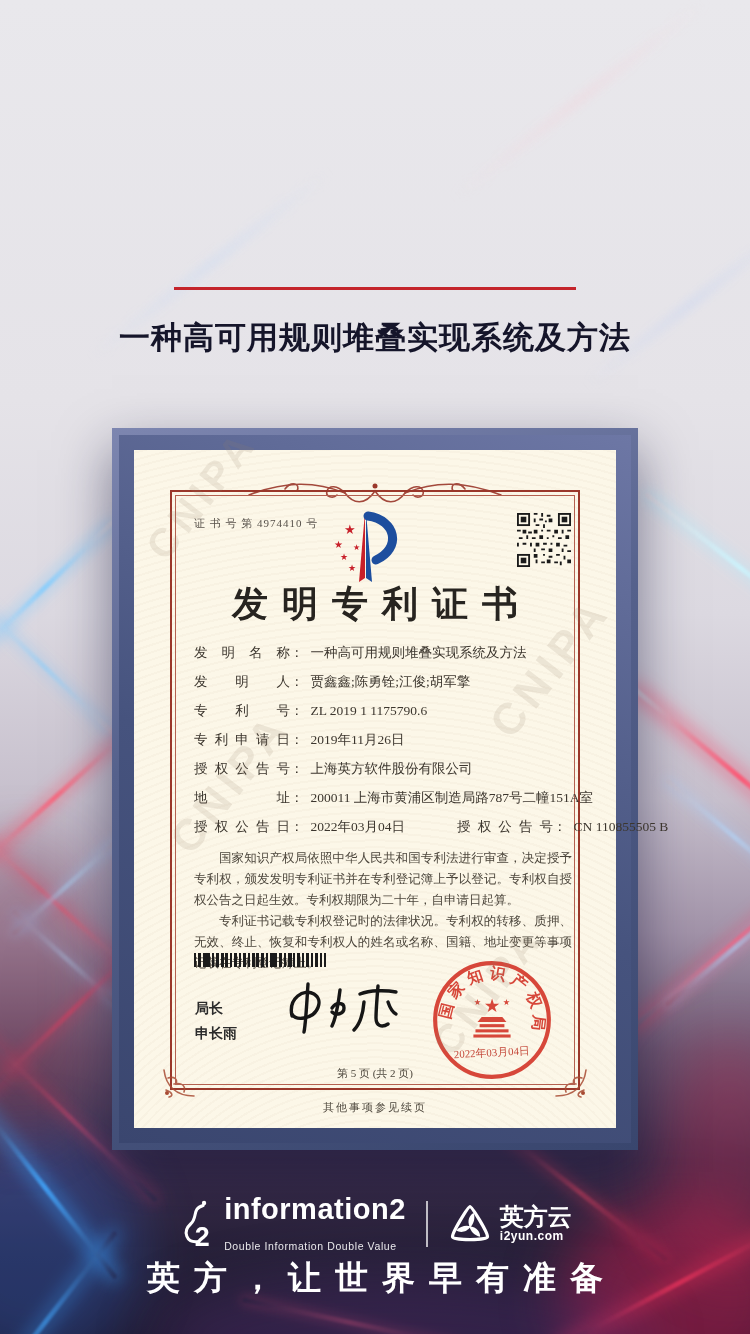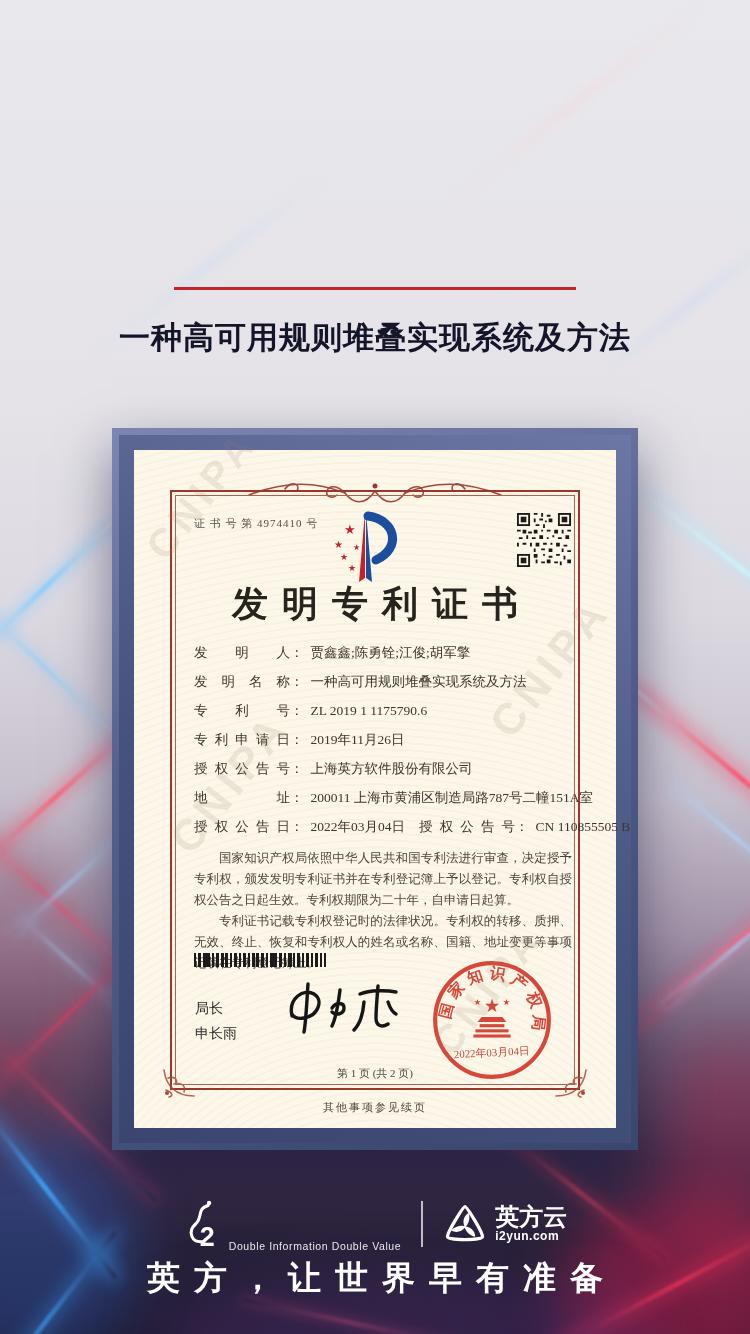--- a/index.html
+++ b/index.html
@@ -36,28 +36,28 @@
   .cert-no{position:absolute;left:60px;top:66px;font-size:11px;letter-spacing:1px;color:#57514a;}
   .logo{position:absolute;left:188px;top:58px;}
   .qr{position:absolute;right:45px;top:63px;width:54px;height:54px;}
   .cert-title{position:absolute;left:0;top:130px;width:100%;text-align:center;
     font-size:36px;font-weight:700;letter-spacing:14px;text-indent:14px;color:#272420;}
   .fields{position:absolute;left:60px;right:36px;top:194px;font-size:13.5px;color:#3c362e;}
   .frow{margin-bottom:10.5px;line-height:18.5px;white-space:nowrap;}
   .flabel{display:inline-block;width:96px;text-align:justify;text-align-last:justify;vertical-align:top;}
   .fvalue{margin-left:7px;}
   .frow.two{display:flex;}
-  .pair2{margin-left:14px;}
+  .pair2{margin-left:52px;}
   .paras{position:absolute;left:60px;right:44px;top:398px;font-size:12.5px;line-height:21px;
     color:#4c463c;text-align:justify;}
   .paras p{margin:0;text-indent:2em;}
   .barcode{position:absolute;left:60px;top:503px;width:132px;height:14px;
     background-image:repeating-linear-gradient(90deg,#1b1b1b 0 2px,transparent 2px 4px,#1b1b1b 4px 7px,transparent 7px 9px),
                      repeating-linear-gradient(90deg,transparent 0 11px,#1b1b1b 11px 13px,transparent 13px 17px);}
-  .director{position:absolute;left:61px;top:546px;font-size:14px;font-weight:400;color:#2b2b2b;line-height:25px;}
+  .director{position:absolute;left:61px;top:546px;font-size:14px;font-weight:700;color:#2b2b2b;line-height:25px;}
   .sig{position:absolute;left:140px;top:528px;}
   .seal{position:absolute;left:296px;top:508px;opacity:.92;}
   .page-info{position:absolute;left:0;top:616px;width:100%;text-align:center;font-size:11px;color:#4c463c;}
   .footnote{position:absolute;left:0;top:650px;width:100%;text-align:center;font-size:11px;
     letter-spacing:2px;color:#4c463c;}
   
   .brands{position:absolute;left:0;top:1196px;width:750px;display:flex;justify-content:center;
     align-items:center;gap:14px;color:#fff;}
   .b-left{display:flex;align-items:flex-end;gap:4px;}
   .b-left .nm{font-size:29px;font-weight:700;line-height:26px;letter-spacing:.5px;}
@@ -174,22 +174,22 @@
           <rect x="2" y="2" width="3" height="3"></rect>
             <rect x="24" y="2" width="3" height="3"></rect>
             <rect x="2" y="24" width="3" height="3"></rect>
           <path d="M9 0h2v1H9zM13 0h1v2h-1zM16 1h2v1h-2zM9 3h1v2H9zM12 3h2v1h-2zM15 4h1v1h-1zM17 3h2v2h-2zM10 6h2v1h-2zM14 6h1v2h-1zM0 9h2v1H0zM3 9h2v2H3zM6 10h2v1H6zM9 9h2v2H9zM13 9h1v1h-1zM16 9h2v1h-2zM20 9h2v2h-2zM24 9h1v2h-1zM27 9h2v1h-2zM1 13h2v1H1zM5 12h1v2H5zM8 13h2v1H8zM12 12h2v2h-2zM16 13h1v1h-1zM19 12h1v1h-1zM22 13h2v1h-2zM26 12h2v2h-2zM0 16h1v2H0zM3 16h2v1H3zM7 16h1v2H7zM10 16h2v2h-2zM14 16h2v1h-2zM18 16h1v1h-1zM21 16h2v2h-2zM25 17h2v1h-2zM9 19h1v2H9zM13 19h2v1h-2zM17 19h2v2h-2zM24 19h1v2h-1zM27 20h2v1h-2zM9 22h2v2H9zM14 22h1v1h-1zM17 23h2v1h-2zM21 22h2v1h-2zM25 23h1v2h-1zM10 25h1v2h-1zM13 26h2v1h-2zM16 25h2v2h-2zM20 26h2v1h-2zM23 26h1v2h-1zM27 25h2v2h-2z"></path>
         </g>
       </svg>
 
       <div class="cert-title">发明专利证书</div>
 
       <div class="fields">
+        <div class="frow"><span class="flabel">发明名称</span><span>：</span><span class="fvalue">一种高可用规则堆叠实现系统及方法</span></div>
         <div class="frow"><span class="flabel">发明人</span><span>：</span><span class="fvalue">贾鑫鑫;陈勇铨;江俊;胡军擎</span></div>
-        <div class="frow"><span class="flabel">发明名称</span><span>：</span><span class="fvalue">一种高可用规则堆叠实现系统及方法</span></div>
         <div class="frow"><span class="flabel">专利号</span><span>：</span><span class="fvalue">ZL 2019 1 1175790.6</span></div>
         <div class="frow"><span class="flabel">专利申请日</span><span>：</span><span class="fvalue">2019年11月26日</span></div>
         <div class="frow"><span class="flabel">授权公告号</span><span>：</span><span class="fvalue">上海英方软件股份有限公司</span></div>
         <div class="frow"><span class="flabel">地址</span><span>：</span><span class="fvalue">200011 上海市黄浦区制造局路787号二幢151A室</span></div>
         <div class="frow two">
           <span><span class="flabel">授权公告日</span><span>：</span><span class="fvalue">2022年03月04日</span></span>
           <span class="pair2"><span class="flabel">授权公告号</span><span>：</span><span class="fvalue">CN 110855505 B</span></span>
         </div>
       </div>
 
@@ -231,33 +231,34 @@
         <text x="74" y="45" font-size="8" fill="#d4392c" text-anchor="middle">★</text>
         <g fill="#d4392c">
           <path d="M46,62 L74,62 L70,57 L50,57 Z"></path>
           <rect x="48" y="64" width="24" height="3"></rect>
           <rect x="44" y="69" width="32" height="3"></rect>
           <rect x="42" y="74" width="36" height="3"></rect>
         </g>
         <text x="60" y="95" font-size="10.5" fill="#c03a2c" text-anchor="middle" transform="rotate(-3 60 95)">2022年03月04日</text>
       </svg>
 
-      <div class="page-info">第 1 页 (共 2 页)</div>
+      <div class="page-info">第 5 页 (共 2 页)</div>
       <div class="footnote">其他事项参见续页</div>
     </div>
   </div>
 
   <div class="brands">
     <div class="b-left">
       <svg width="42" height="56" viewBox="0 0 50 60">
         <path d="M30,8 C16,12 24,22 15,30 C5,39 10,53 24,51" stroke="#fff" stroke-width="3.6" fill="none" stroke-linecap="round"></path>
         <circle cx="31" cy="5" r="2.6" fill="#fff"></circle>
         <text x="20" y="56" font-size="32" font-weight="bold" fill="#fff" font-family="Liberation Sans, sans-serif">2</text>
       </svg>
       <div>
+        <div class="nm">information2</div>
         <div class="tg">Double Information Double Value</div>
       </div>
     </div>
     <div class="b-div"></div>
     <div class="b-right">
       <svg width="44" height="42" viewBox="0 0 48 44">
         <path d="M24,3 C26,3 44,32 43,36 C42,40 6,40 5,36 C4,32 22,3 24,3 Z" stroke="#fff" stroke-width="3.6" fill="none" stroke-linejoin="round"></path>
         <g fill="#fff">
           <path d="M24,26 C20,18 24,12 28,10 C30,16 28,22 24,26 Z"></path>
           <path d="M24,26 C20,18 24,12 28,10 C30,16 28,22 24,26 Z" transform="rotate(120 24 25)"></path>

